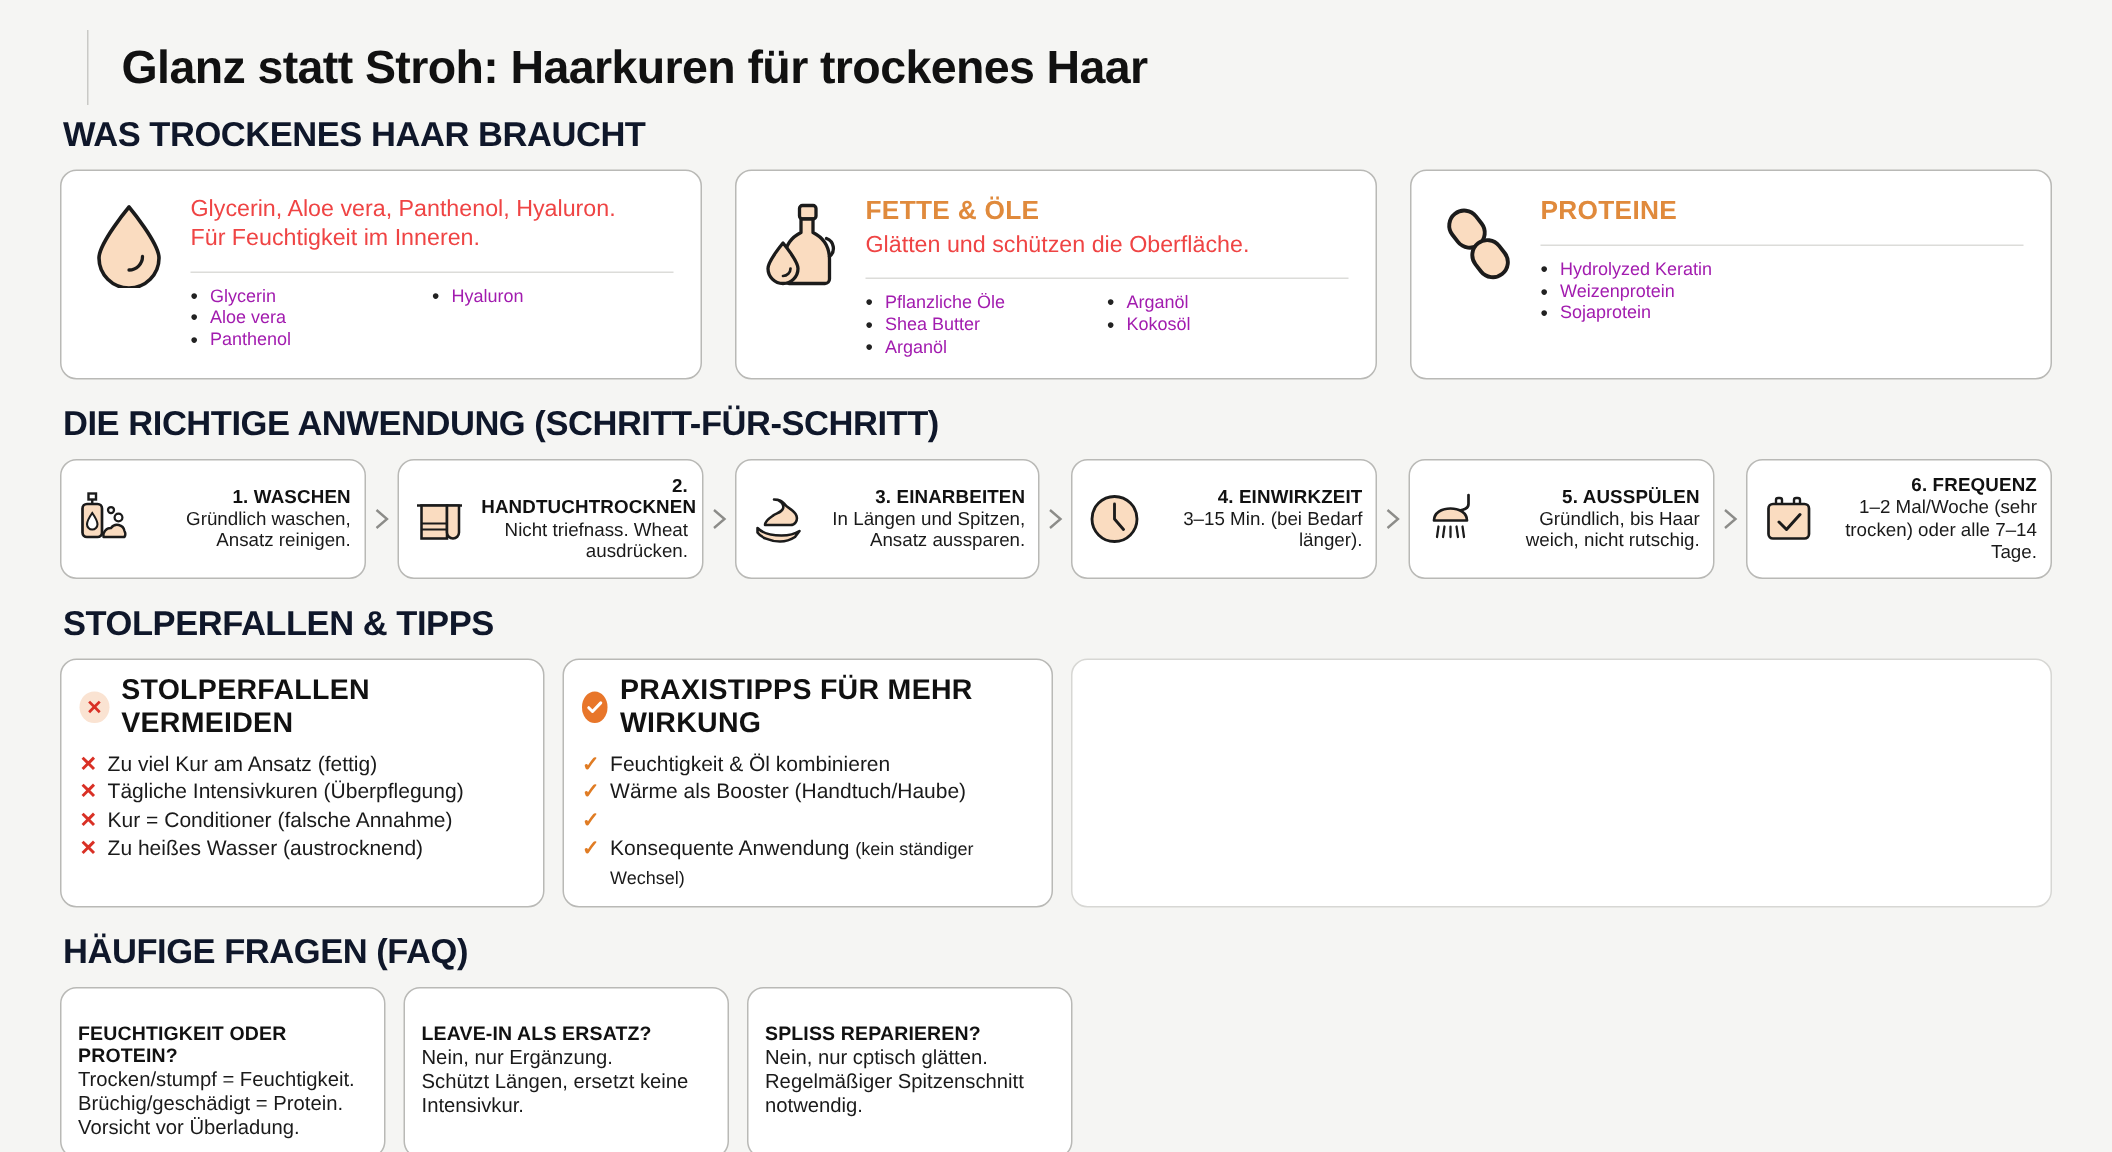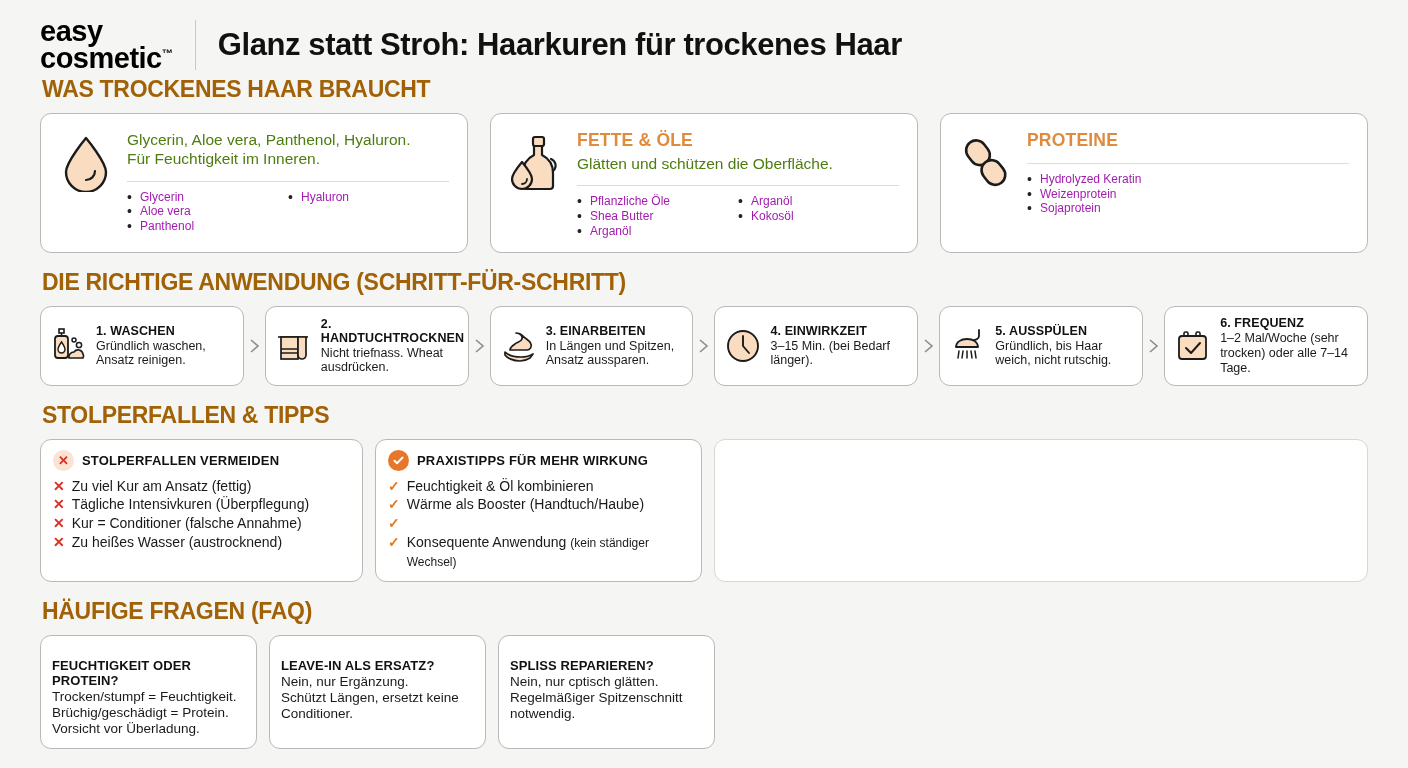--- a/index.html
+++ b/index.html
@@ -18,71 +18,71 @@
     font-weight: 700; font-size: 29px; line-height: 0.92;
     letter-spacing: -0.5px; color: #000; position: relative; padding-right: 4px;
   }
   .logo .tm { font-size: 11px; vertical-align: super; font-weight: 700; letter-spacing: 0; }
   .logo-divider { width: 1px; height: 50px; background: #c9c9c6; margin: 0 22px 0 18px; }
   .main-title { font-size: 31px; font-weight: 700; letter-spacing: -0.4px; color: #111; }
 
   
   .sec-h {
     font-size: 23px; font-weight: 700; letter-spacing: -0.3px;
-    margin: 0 0 10px 2px; color: #a16207;
+    margin: 0 0 10px 2px; color: #0f172a;
   }
   .sec-h.gap { margin-top: 16px; }
 
   
   .card {
     background: #fff; border: 1.4px solid #b9b9b6; border-radius: 11px;
   }
 
   
   .ing-row { display: flex; gap: 22px; }
   .ing-card { flex: 1; padding: 16px 18px 14px 14px; display: flex; gap: 10px; }
   .ing-icon { width: 62px; flex: 0 0 62px; display: flex; align-items: flex-start; justify-content: center; padding-top: 4px; }
   .ing-body { flex: 1; min-width: 0; }
   .ing-title {
     color: #e08a3c; font-weight: 700; font-size: 17.5px;
     letter-spacing: 0.2px; margin-bottom: 3px;
   }
-  .ing-desc { font-size: 15.5px; line-height: 1.25; color: #4d7c0f; }
+  .ing-desc { font-size: 15.5px; line-height: 1.25; color: #ef4444; }
   .ing-rule { height: 1px; background: #dcdcd9; margin: 12px 0 8px 0; }
   .ing-lists { display: flex; }
   .ing-lists ul { list-style: none; flex: 1; }
   .ing-lists li {
     font-size: 12px; line-height: 1.22; position: relative; padding-left: 13px; color: #a21caf;
   }
   .ing-lists li::before {
     content: "•"; position: absolute; left: 0; top: -1px; font-size: 14px; color: #222;
   }
 
   
-  .steps-row { display: flex; align-items: stretch; }
+  .steps-row { display: flex; align-items: stretch; text-align: right; }
   .step-card {
     flex: 1 1 0; min-width: 0; padding: 9px 9px 9px 8px;
     display: flex; gap: 7px; align-items: center;
   }
   .step-icon { width: 40px; flex: 0 0 40px; display: flex; align-items: center; justify-content: center; }
   .step-text { flex: 1; min-width: 0; }
   .step-title { font-size: 12.5px; font-weight: 700; letter-spacing: 0.1px; margin-bottom: 1px; }
   .step-desc { font-size: 12.5px; line-height: 1.18; color: #1a1a1a; }
   .step-arrow {
     flex: 0 0 21px; display: flex; align-items: center; justify-content: center; color: #8c8c89;
   }
 
   
   .pt-row { display: flex; gap: 12px; align-items: stretch; }
   .pt-card { padding: 10px 12px 10px 12px; }
   .pt-card.pitfalls { flex: 0 0 323px; }
   .pt-card.tips { flex: 0 0 327px; }
   .pt-card.empty { flex: 1; border-color: #d7d7d4; }
   .pt-head { display: flex; align-items: center; gap: 8px; margin-bottom: 6px; }
-  .pt-head-label { font-size: 13px; font-weight: 700; letter-spacing: 0.2px; }
+  .pt-head-label { font-size: 19px; font-weight: 700; letter-spacing: 0.2px; }
   .pt-list { list-style: none; }
   .pt-list li {
     font-size: 14px; line-height: 1.35; display: flex; gap: 7px; align-items: baseline; color: #1a1a1a;
   }
   .pt-list .mk { flex: 0 0 auto; font-weight: 700; font-size: 14px; }
   .pt-list .mk.x { color: #d93025; }
   .pt-list .mk.c { color: #e07c24; }
   .small-note { font-size: 12px; }
   .badge-x {
     width: 21px; height: 21px; border-radius: 50%; background: #fae3d2;
@@ -99,24 +99,20 @@
   .faq-card { flex: 0 0 217px; padding: 22px 11px 10px 11px; }
   .faq-q { font-size: 13px; font-weight: 700; letter-spacing: 0.1px; margin-bottom: 1px; }
   .faq-a { font-size: 13.5px; line-height: 1.2; color: #1a1a1a; }
 </style>
 </head>
 <body>
 
 <div class="page">
 
   <div class="header">
-    <div class="logo">
-      <div>easy</div>
-      <div><span>cosmetic</span><span class="tm">™</span></div>
-    </div>
     <div class="logo-divider"></div>
     <h1 class="main-title">Glanz statt Stroh: Haarkuren für trockenes Haar</h1>
   </div>
 
   <h2 class="sec-h">WAS TROCKENES HAAR BRAUCHT</h2>
 
   <div class="ing-row">
 
     <div class="card ing-card">
       <div class="ing-icon">
@@ -403,21 +399,21 @@
         <div>Trocken/stumpf = Feuchtigkeit.</div>
         <div>Brüchig/geschädigt = Protein.</div>
         <div>Vorsicht vor Überladung.</div>
       </div>
     </div>
     <div class="card faq-card">
       <div class="faq-q">LEAVE-IN ALS ERSATZ?</div>
       <div class="faq-a">
         <div>Nein, nur Ergänzung.</div>
         <div>Schützt Längen, ersetzt keine</div>
-        <div>Conditioner.</div>
+        <div>Intensivkur.</div>
       </div>
     </div>
     <div class="card faq-card">
       <div class="faq-q">SPLISS REPARIEREN?</div>
       <div class="faq-a">
         <div>Nein, nur cptisch glätten.</div>
         <div>Regelmäßiger Spitzenschnitt</div>
         <div>notwendig.</div>
       </div>
     </div>

